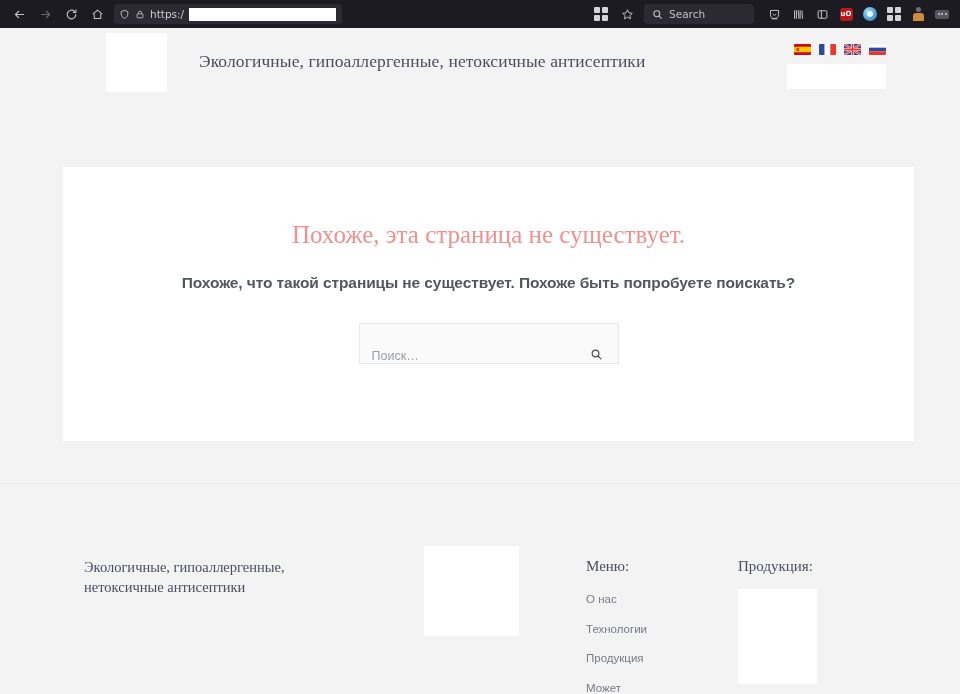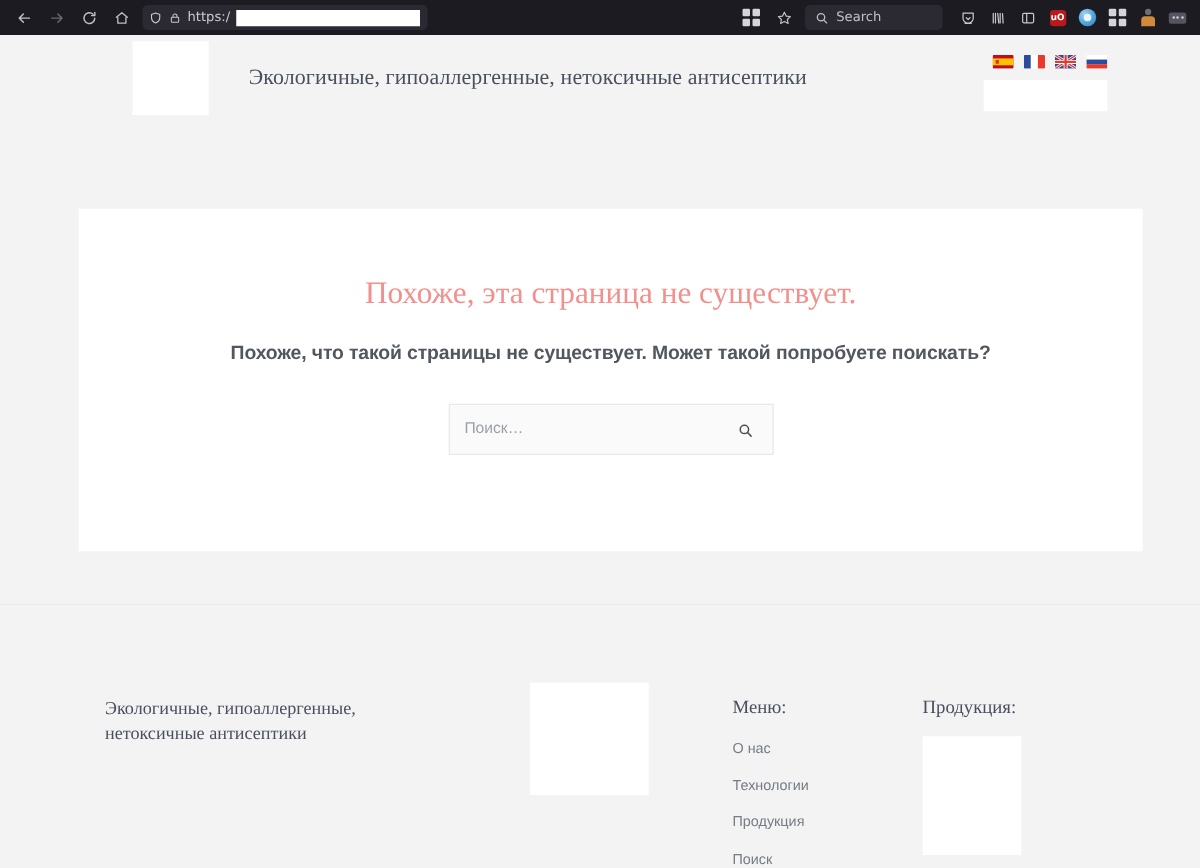--- a/index.html
+++ b/index.html
@@ -211,22 +211,22 @@
     line-height: 1.55;
     letter-spacing: -0.1px;
   }
   .search-wrap {
     margin: 28px auto 0;
     width: 260px;
     height: 41px;
     background: #fafafa;
     border: 1px solid #e9e9ea;
     display: flex;
-    align-items: flex-start;
-    padding: 11px 12px;
+    align-items: flex-end;
+    padding: 0 12px;
   }
   .search-wrap input {
     flex: 1 1 auto;
     border: 0;
     outline: none;
     background: transparent;
     font-family: "Liberation Sans", sans-serif;
     font-size: 12.5px;
     color: #6c7076;
   }
@@ -461,21 +461,21 @@
             <rect y="7.33" width="17" height="3.67" fill="#e8392f"></rect>
           </svg>
       </span>
     </div>
 
     <div class="lang-box"></div>
   </header>
 
   <main class="content-card">
     <h1 class="err-title">Похоже, эта страница не существует.</h1>
-    <p class="err-sub">Похоже, что такой страницы не существует. Может такой попробуете поискать?</p>
+    <p class="err-sub">Похоже, что такой страницы не существует. Похоже быть попробуете поискать?</p>
 
     <form class="search-wrap">
       <input type="text" placeholder="Поиск…" style="">
       <button type="submit" class="search-submit">
         <svg width="13" height="13" viewBox="0 0 16 16" fill="none" stroke="currentColor" stroke-width="1.5" stroke-linecap="round">
           <circle cx="6.8" cy="6.8" r="4.1"></circle>
             <path d="M9.9 9.9 13.4 13.4"></path>
         </svg>
       </button>
     </form>
@@ -487,21 +487,21 @@
     <div class="footer-about">Экологичные, гипоаллергенные, нетоксичные антисептики</div>
 
     <div class="footer-image-box"></div>
 
     <div class="footer-col-menu">
       <div class="footer-heading">Меню:</div>
       <ul class="footer-menu">
         <li><a href="#">О нас</a></li>
         <li><a href="#">Технологии</a></li>
         <li><a href="#">Продукция</a></li>
-        <li><a href="#">Поиск</a></li>
+        <li><a href="#">Может</a></li>
 
       </ul>
     </div>
 
     <div class="footer-col-products">
       <div class="footer-heading">Продукция:</div>
       <div class="product-box"></div>
     </div>
   </footer>
 

